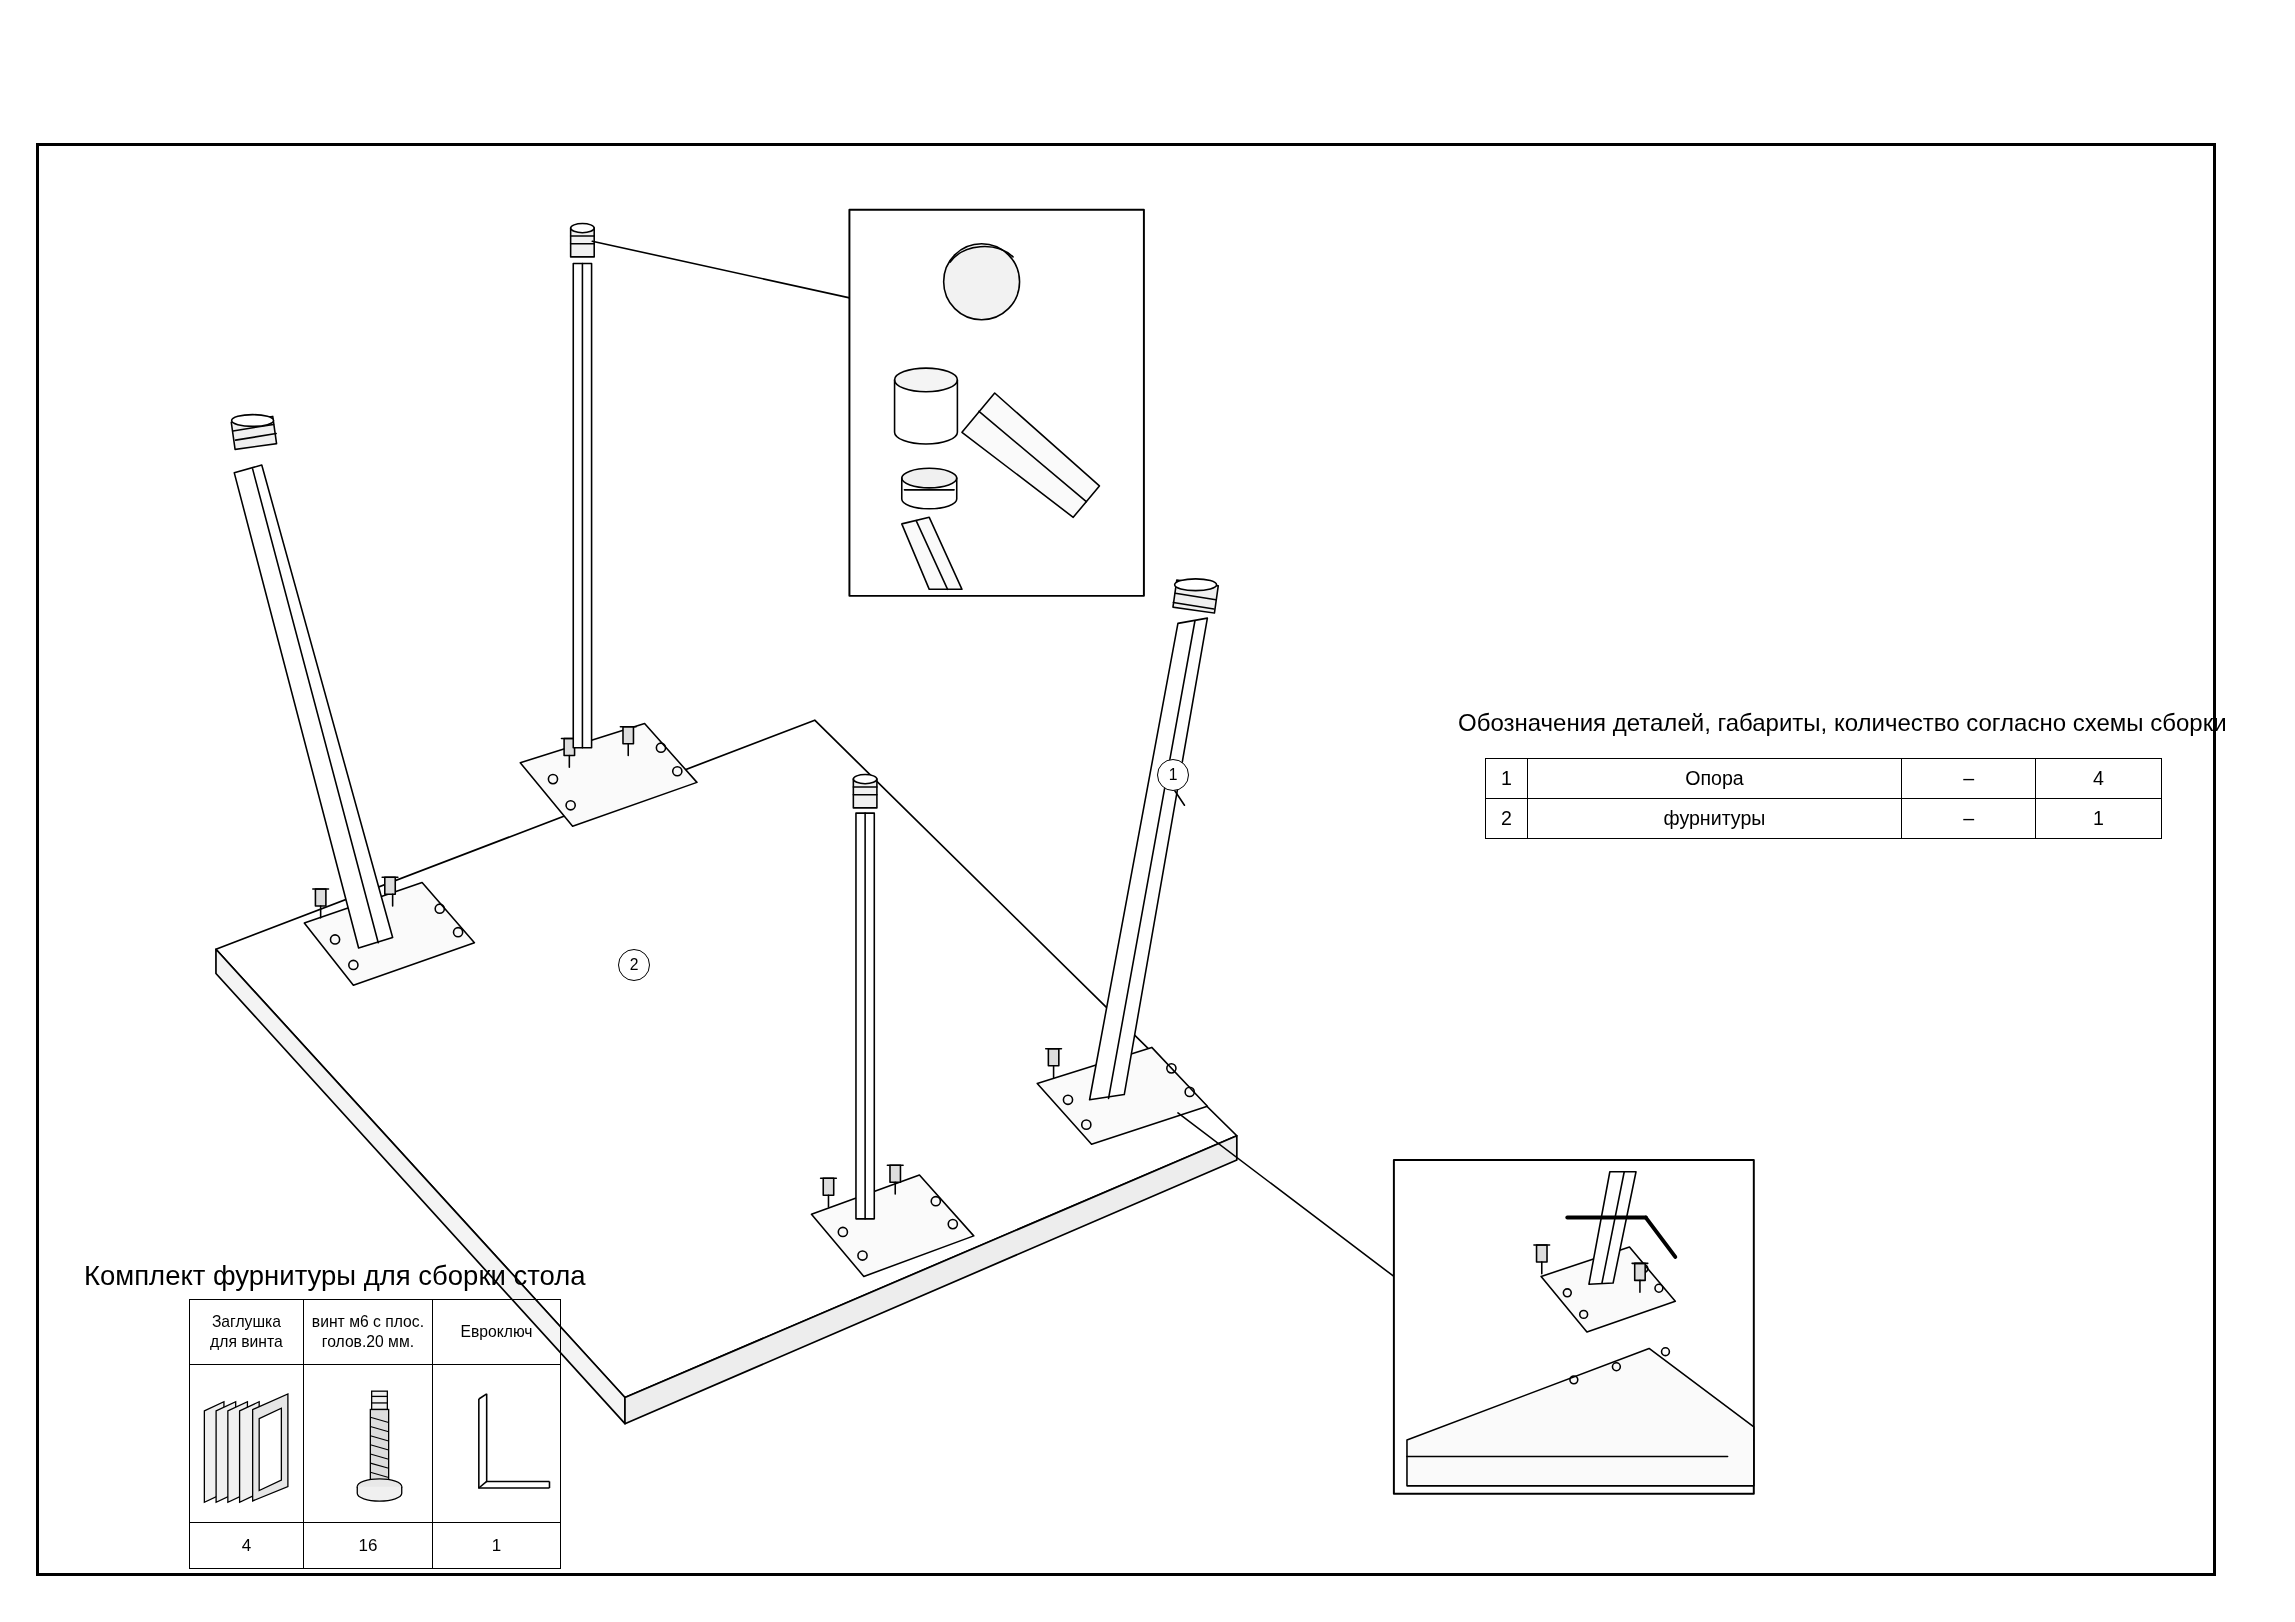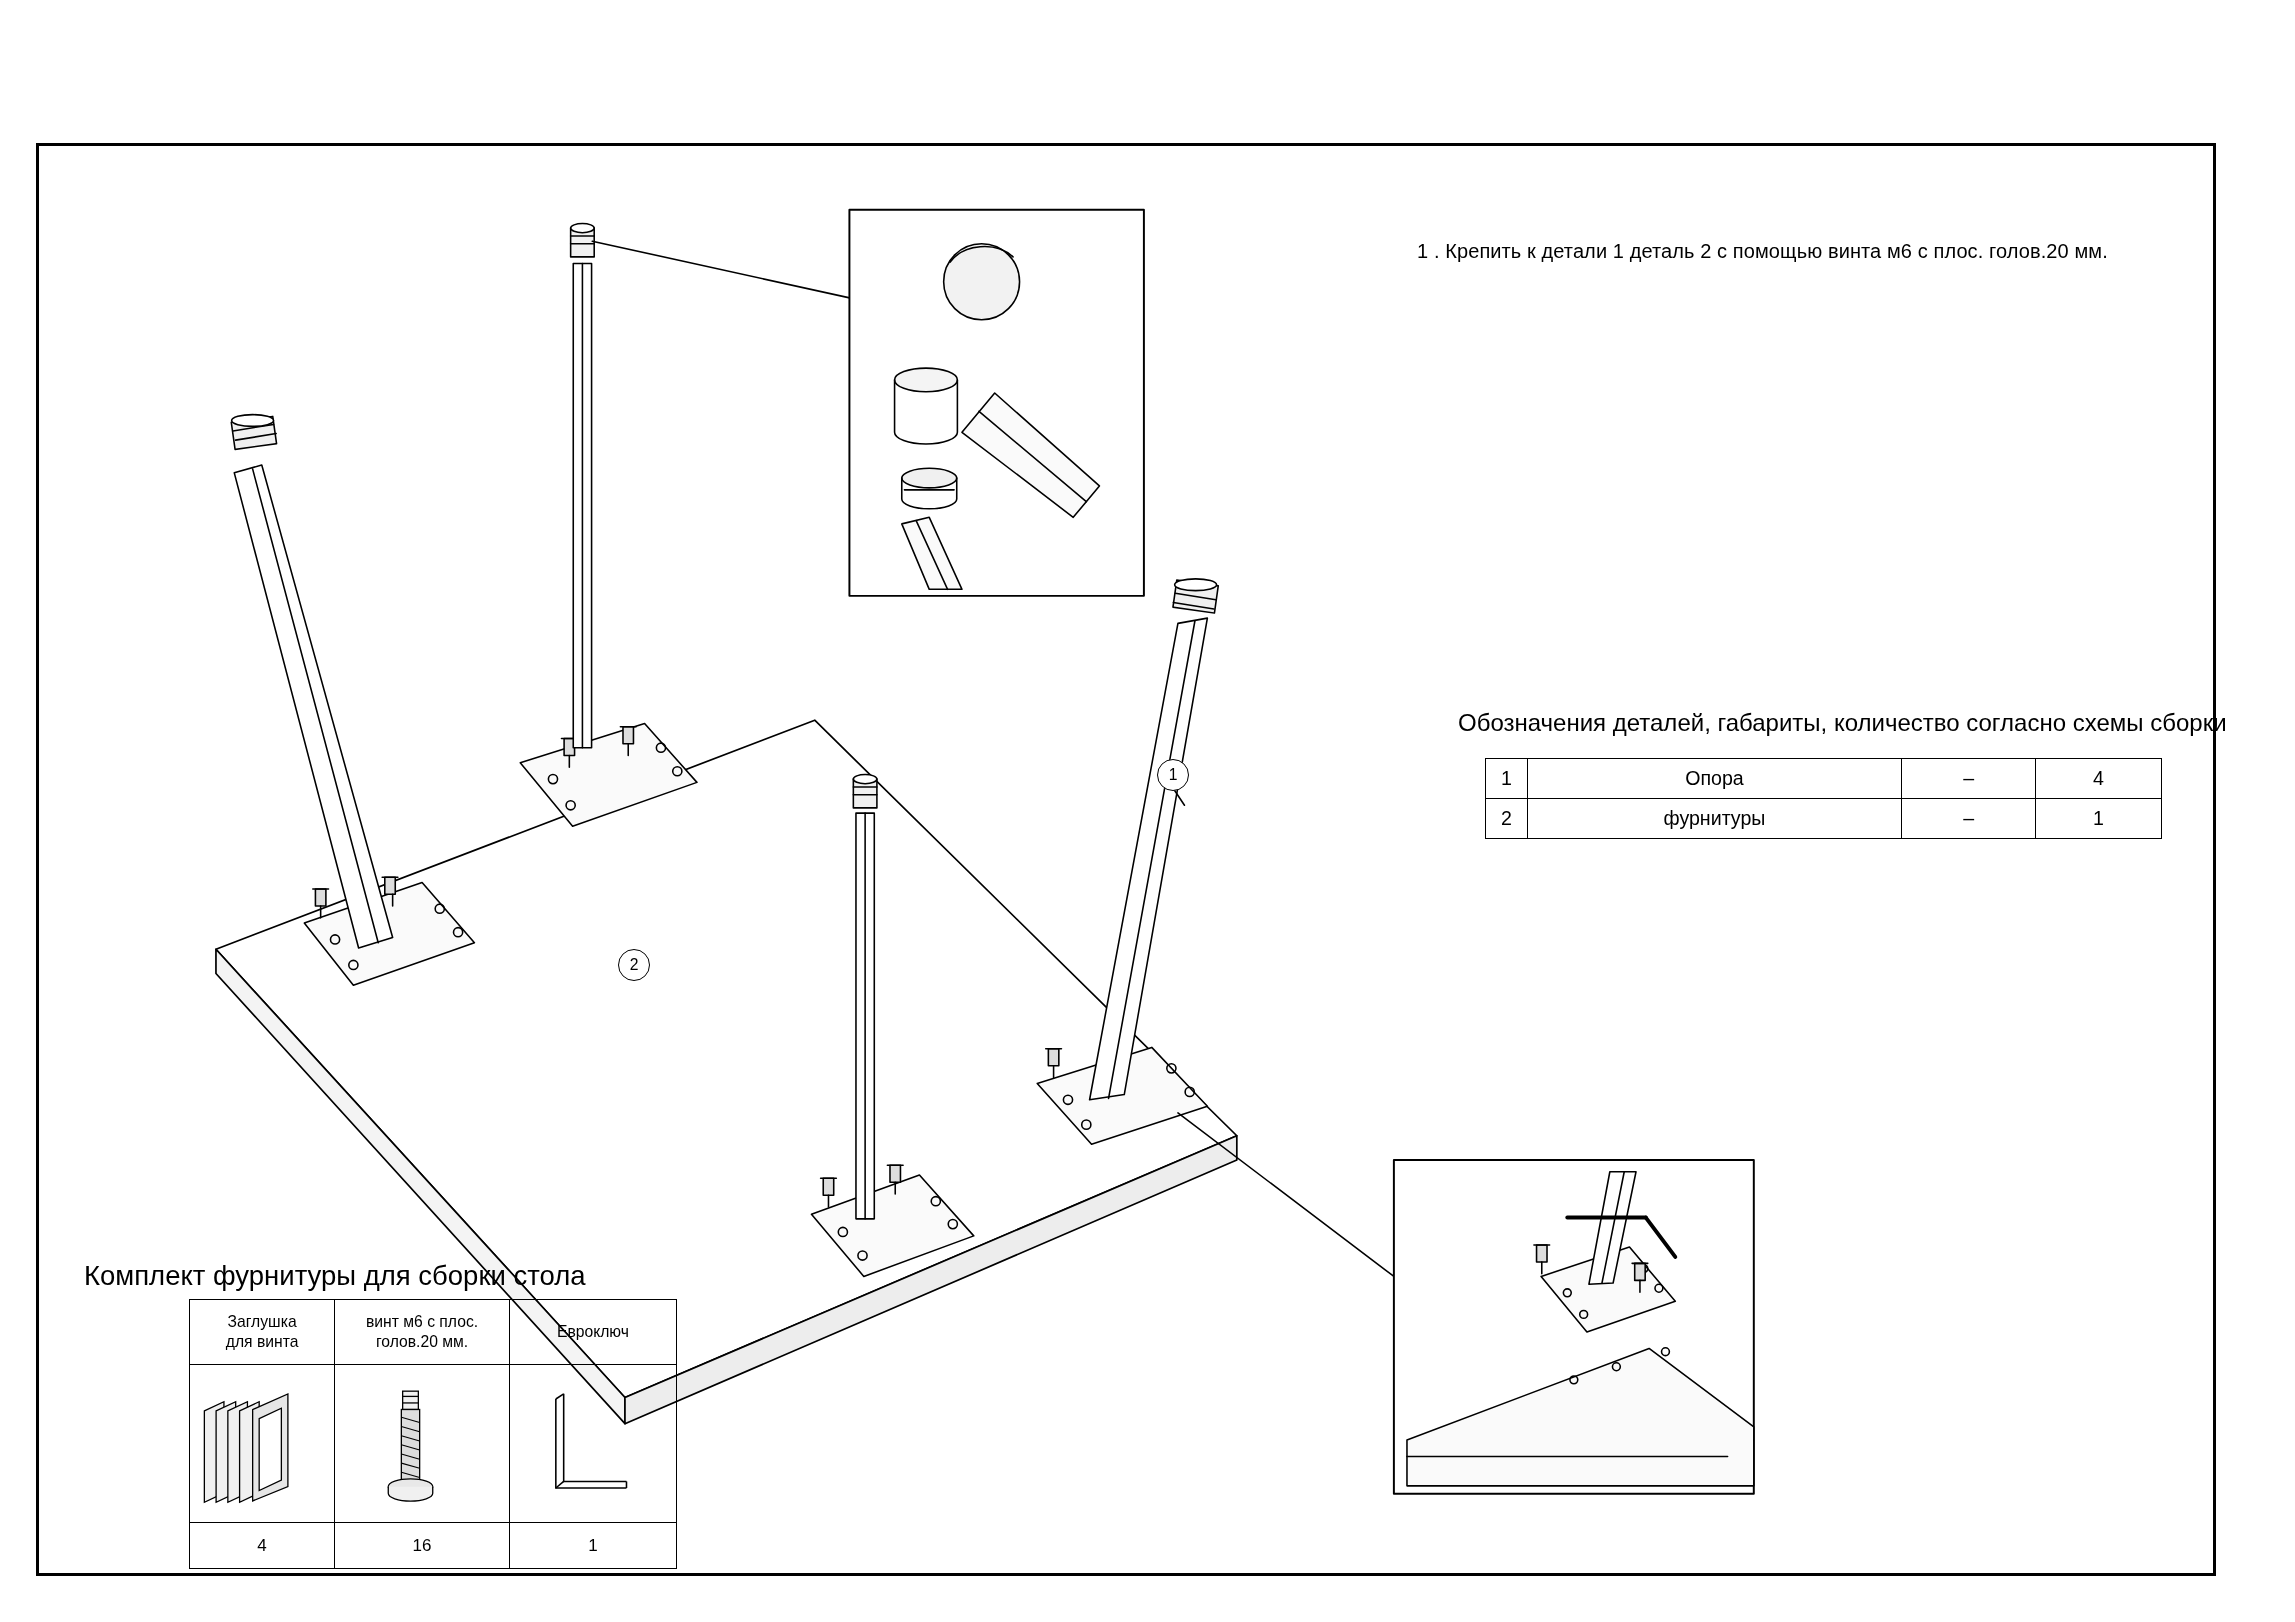--- a/index.html
+++ b/index.html
@@ -79,21 +79,21 @@
     position: absolute;
     left: 84px;
     top: 1260px;
     font-size: 27.5px;
     white-space: nowrap;
   }
   .kit-table {
     position: absolute;
     left: 189px;
     top: 1299px;
-    width: 488px;
+    width: 372px;
     border-collapse: collapse;
     font-size: 15.7px;
   }
   .kit-table td {
     border: 1.3px solid #000;
     text-align: center;
     vertical-align: middle;
     padding: 0;
   }
   .kit-table tr.head td {
@@ -315,21 +315,20 @@
     </g>
   </g>
 </svg>
 
 <div class="sheet"></div>
 
 <div class="bubble" id="bubble-1">1</div>
 <div class="bubble" id="bubble-2">2</div>
 
 <div class="instructions">
-  <div class="line">1 . Крепить к детали 1 деталь 2 с помощью винта м6 с плос. голов.20 мм.</div>
 </div>
 
 <div class="parts-title">Обозначения деталей, габариты, количество согласно схемы сборки</div>
 <table class="parts-table">
   <tbody>
     <tr>
       <td class="c-num">1</td>
       <td class="c-name">Опора</td>
       <td class="c-dim">–</td>
       <td class="c-qty">4</td>

